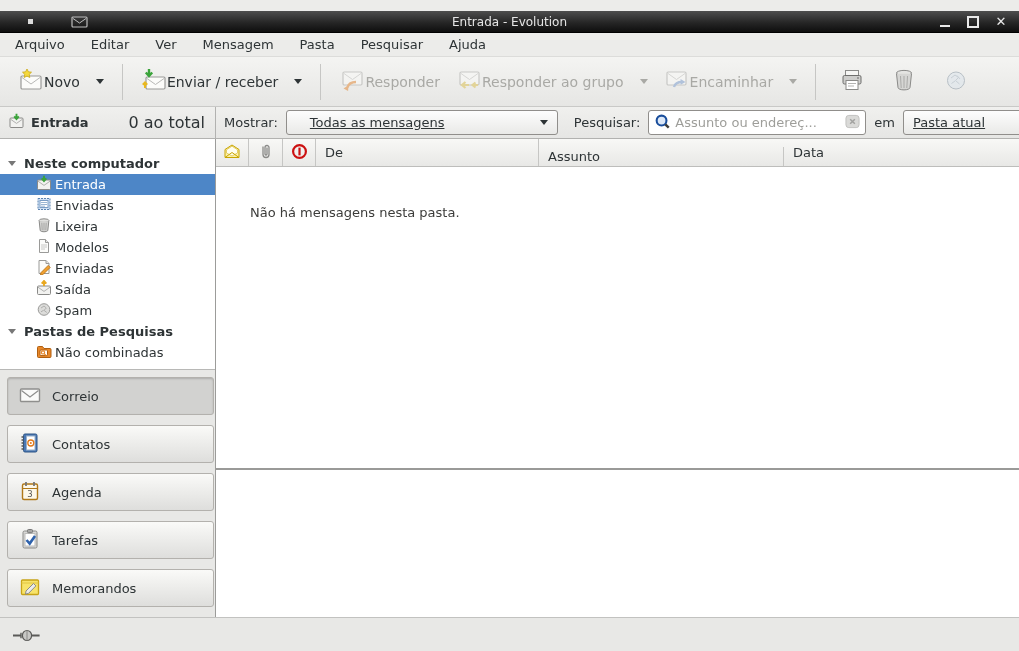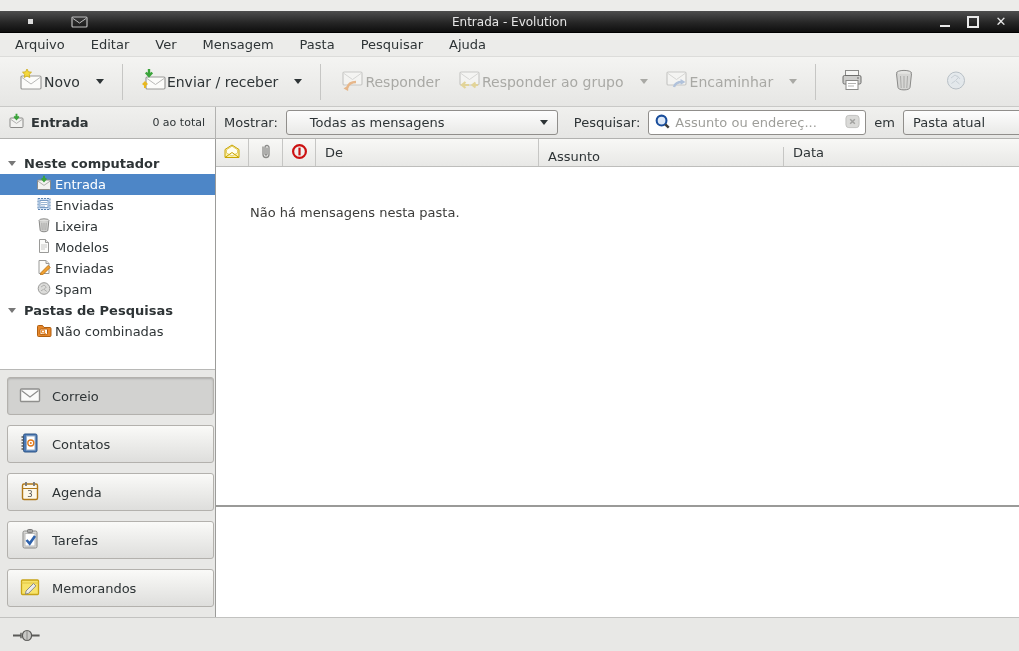--- a/index.html
+++ b/index.html
@@ -31,24 +31,24 @@
   .arrow-dn { width:0; height:0; border-left:4.5px solid transparent; border-right:4.5px solid transparent; border-top:5.5px solid #2e3436; margin:0 8px; }
   .arrow-dn.dim { border-top-color:#a9a9a5; }
   .tool-sep { width:1px; height:36px; background:#c6c6c4; margin:0 10px; }
   .icon-only { padding:6px; margin:0 8px; }
   .toolbar .spacer { flex:1; }
 
   
   .filterbar { height:32px; background:linear-gradient(#f0f0ee,#e6e6e4); border-bottom:1px solid #b2b2b0; display:flex; align-items:stretch; }
   .folder-info { width:216px; flex:none; display:flex; align-items:center; padding:0 10px 0 8px; border-right:1px solid #b2b2b0; }
   .folder-info .fname { font-weight:bold; margin-left:6px; font-size:13px; }
-  .folder-info .fcount { margin-left:auto; font-size:11px; color:#2e3436; }
+  .folder-info .fcount { margin-left:auto; font-size:16px; color:#2e3436; }
   .fb-right { display:flex; align-items:center; flex:1; padding:0 6px; gap:6px; }
   .fb-label { font-size:13px; padding:0 2px; }
-  .combo { height:25px; display:flex; align-items:center; background:linear-gradient(#fdfdfd,#e9e9e7); border:1px solid #908e8b; border-radius:3px; padding:0 9px; }
+  .combo { height:25px; display:flex; align-items:center; background:linear-gradient(#fdfdfd,#e9e9e7); border:1px solid #908e8b; border-radius:3px; padding:0 9px;text-decoration:underline; }
   .combo .cval { font-size:13px; flex:1; }
   .combo-show { width:272px; margin-right:8px; }
   .combo-scope { width:140px; }
   .search-entry { width:218px; height:25px; background:#fff; border:1px solid #908e8b; border-radius:3px; display:flex; align-items:center; padding:0 5px; gap:4px; }
   .search-entry input { flex:1; border:none; outline:none; font-size:13px; font-family:inherit; color:#701a75; background:transparent; min-width:0; }
   .search-entry input::placeholder { color:#9e9e9a; }
 
   
   .content { height:478px; display:flex; }
   .sidebar { width:216px; flex:none; border-right:1px solid #9c9c9a; display:flex; flex-direction:column; background:#fff; }
@@ -62,21 +62,21 @@
   .switcher { flex:1; background:#e8e8e6; padding:7px 1px 0 7px; }
   .sw-btn { height:38px; display:flex; align-items:center; gap:10px; padding:0 10px; margin-bottom:10px;
             background:linear-gradient(#fafaf8,#dededc); border:1px solid #b3b1ad; border-radius:3px; font-size:13px; color:#2e3436; }
   .sw-btn.active { background:#d2d2d0; box-shadow:inset 0 1px 2px rgba(0,0,0,.18); }
 
   .main { flex:1; display:flex; flex-direction:column; background:#fff; }
   .list-header { height:28px; flex:none; display:flex; background:linear-gradient(#f8f8f6,#e8e8e6); border-bottom:1px solid #bdbdbb; }
   .col { display:flex; align-items:center; border-right:1px solid #c6c6c4; padding-left:9px; font-size:13px; color:#2e3436; }
   .col.icon-col { justify-content:center; padding-left:0; }
   .c1{width:33px;} .c2{width:34px;} .c3{width:33px;} .c4{width:223px;align-items:center;} .c5{width:245px;margin-top:8px;} .c6{flex:1; border-right:none;}
-  .list-body { height:338px; flex:none; background:#fff; padding:38px 0 0 34px; font-size:13px; color:#3c3c3a; }
+  .list-body { height:301px; flex:none; background:#fff; padding:38px 0 0 34px; font-size:13px; color:#3c3c3a; }
   .splitter { height:2px; flex:none; background:#9a9a98; }
   .preview { flex:1; background:#fff; }
 
   
   .statusbar { height:39px; background:#e8e8e6; border-top:1px solid #c2c2c0; display:flex; align-items:center; padding-left:12px; }
   .bottomstrip { height:6px; display:flex; }
   .bottomstrip .bs-l { width:58px; background:#4f4f4f; }
   .bottomstrip .bs-r { flex:1; background:#1c1c1c; }
 </style>
 </head>
@@ -300,20 +300,30 @@
                 <path d="M3 1.5 h7 l3 3 v10 h-10z" fill="#fcfcfa" stroke="#9a9a98"></path>
                 <path d="M10 1.5 v3 h3" fill="#e8e8e6" stroke="#9a9a98"></path>
                 <path d="M5 13.6 L12.2 6.4 l2 2 L7 15.6 l-2.6.6z" fill="#f0a030" stroke="#b36d12" stroke-width=".8"></path>
               </svg>
           </span>
           <span>Enviadas</span>
         </div>
         <div class="tree-row">
           <span>
             <svg width="16" height="16" viewBox="0 0 16 16">
+                <rect x="1.5" y="6" width="13" height="8.5" rx="1" fill="#f2f2f0" stroke="#8a8a88"></rect>
+                <path d="M2 7.2 l6 4.2 6-4.2" fill="none" stroke="#b0b0ae"></path>
+                <path d="M8 6 V1.2 M5.7 3.6 L8 1 l2.3 2.6" stroke="#e8a820" stroke-width="1.9" fill="none"></path>
+              </svg>
+          </span>
+          <span>Saída</span>
+        </div>
+        <div class="tree-row">
+          <span>
+            <svg width="16" height="16" viewBox="0 0 16 16">
                 <circle cx="8" cy="8.5" r="5.8" fill="#dcdcda" stroke="#9a9a98"></circle>
                 <path d="M5 7 l3-2 2.3 2 -2.3 2.3 2.8 2.2 M5 10.8 l2.6-1.5" stroke="#b0b0ae" fill="none"></path>
               </svg>
           </span>
           <span>Spam</span>
         </div>
         <div class="tree-group">
           <div class="tri"></div>
           <span>Pastas de Pesquisas</span>
         </div>

